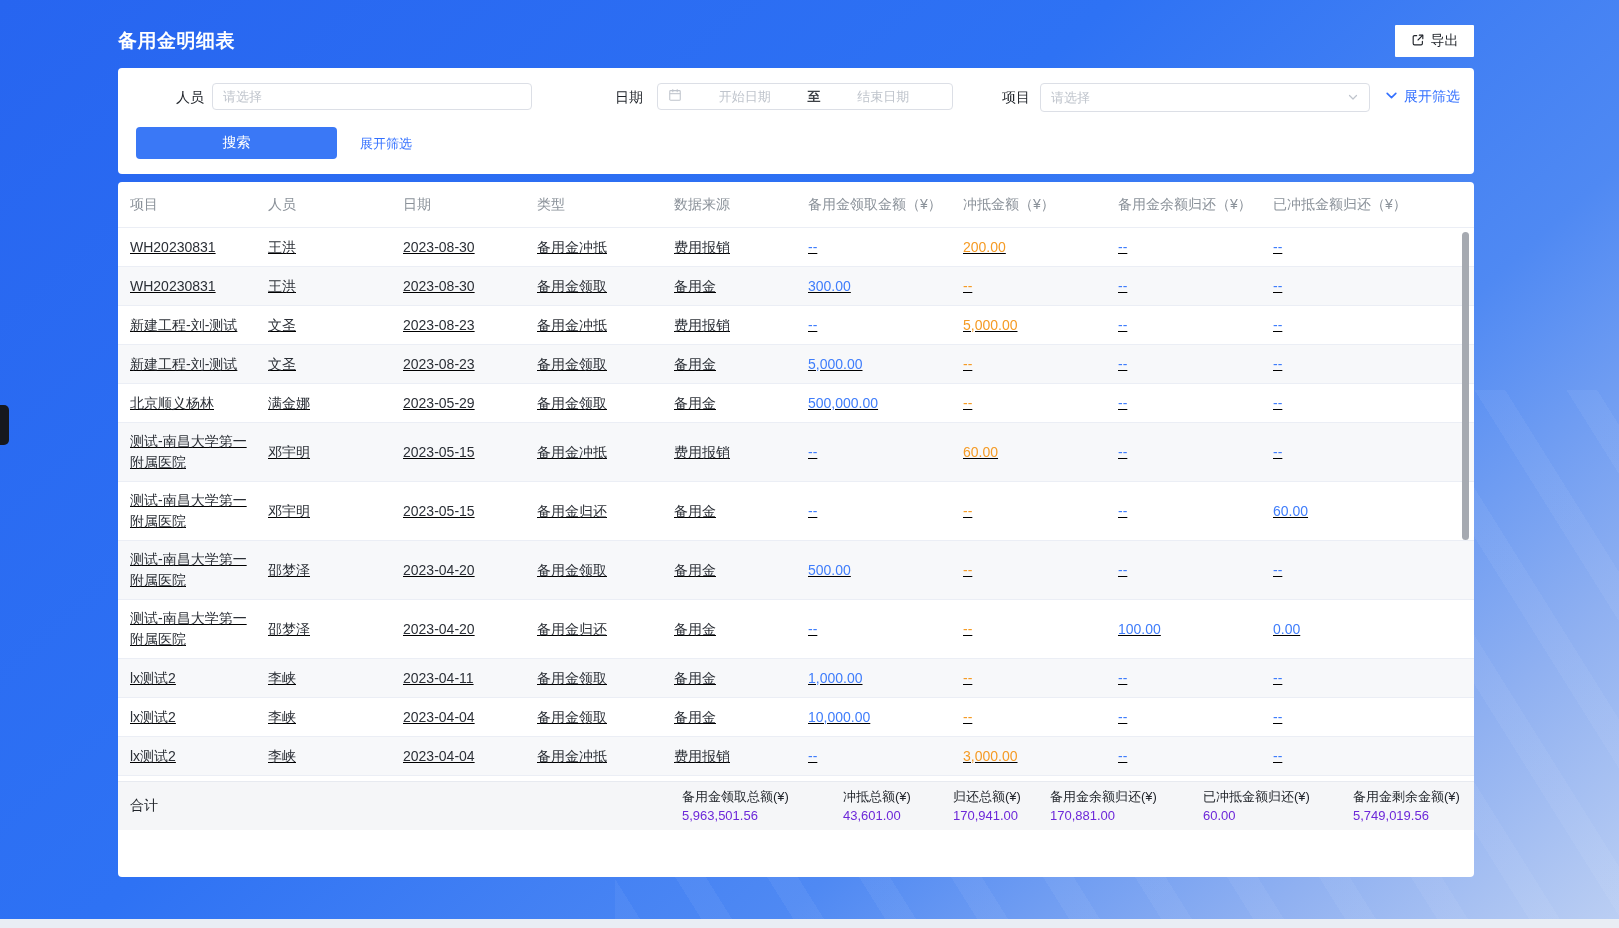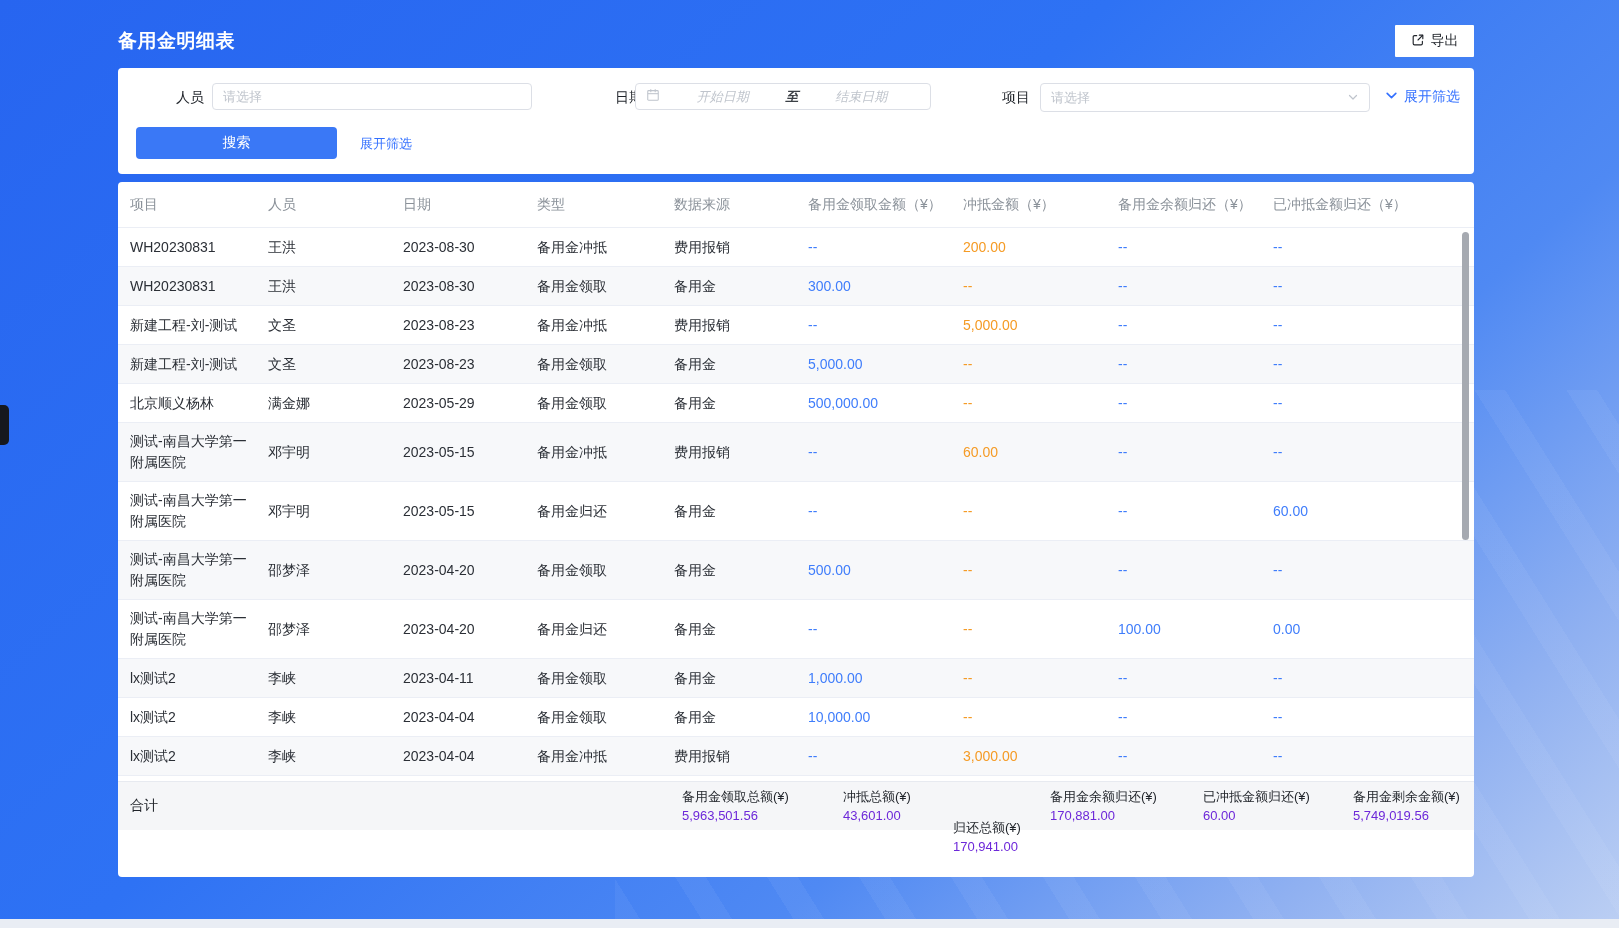--- a/index.html
+++ b/index.html
@@ -17,38 +17,38 @@
   .page-title { color:#fff; font-size:19px; font-weight:bold; letter-spacing:.5px; }
   .export-btn { width:79px; height:32px; background:#fff; border:none; border-radius:1px;
     display:flex; align-items:center; justify-content:center; gap:6px; font-size:14px; color:#1f2329; cursor:pointer; }
 
   .panel { background:#fff; border-radius:4px; }
   .filter-panel { margin-top:11px; height:106px; position:relative; }
   .f-label { position:absolute; top:21px; font-size:14px; color:#1f2329; line-height:16px; }
   .f-input { position:absolute; top:15px; height:27px; border:1px solid #dcdfe6; border-radius:4px;
     background:#fff; font-size:13px; color:#606266; padding:0 10px; width:320px; }
   .f-input::placeholder { color:#bfc4cc; }
-  .date-range { position:absolute; top:15px; left:517px; width:296px; height:27px; border:1px solid #dcdfe6;
-    border-radius:4px; display:flex; align-items:center; padding:12px 10px; gap:4px; cursor:text; background:#fff;font-style:italic; }
+  .date-range { position:absolute; top:15px; left:539px; width:296px; height:27px; border:1px solid #dcdfe6;
+    border-radius:4px; display:flex; align-items:center; padding:12px 10px; gap:4px; cursor:text; background:#fff; }
   .ph { color:#bfc4cc; font-size:13px; flex:1; text-align:center; }
   .date-sep { color:#3c4046; font-size:13px; font-weight:bold; }
   .select { position:absolute; top:15px; left:922px; width:330px; height:29px; border:1px solid #dcdfe6;
     border-radius:4px; display:flex; align-items:center; padding:0 10px; cursor:pointer; background:#fff; }
   .select .ph { text-align:left; }
   .expand-link { position:absolute; top:20px; left:1267px; display:flex; align-items:center; gap:6px;
     color:#3370ff; font-size:14px; cursor:pointer; }
   .search-btn { position:absolute; left:18px; top:59px; width:201px; height:32px; background:#3a78f6;
     color:#fff; border:none; border-radius:4px; font-size:14px; cursor:pointer; }
   .clear-link { position:absolute; left:242px; top:67px; color:#3370ff; font-size:13px; cursor:pointer; }
 
   .table-panel { margin-top:8px; height:695px; position:relative; overflow:hidden; }
   .t-grid { display:grid; grid-template-columns:138px 135px 134px 137px 134px 155px 155px 155px auto; padding-left:12px; }
   .t-head { height:46px; align-items:center; border-bottom:1px solid #ebeef5; }
   .th { font-size:14px; color:#8a9199; font-weight:500; padding-right:8px; }
-  .t-body { height:553px; overflow:hidden; }
+  .t-body { height:553px; overflow:hidden;text-decoration:underline; }
   .t-row { min-height:39px; align-items:center; border-bottom:1px solid #ebeef5; }
   .t-row.striped { background:#f7f8fa; }
   .t-cell { font-size:14px; color:#2b2f36; line-height:21px; padding:8px 8px 8px 0; }
   .c-blue { color:#3f7dfb; } .c-orange { color:#f59b25; }
 
   .summary-bar { position:absolute; left:0; right:0; top:599px; height:49px; background:#f5f6f8; border-top:1px solid #e7eaf0; }
   .sum-total { position:absolute; left:12px; top:15px; font-size:14px; color:#1f2329; }
   .sum-item { position:absolute; top:6px; }
   .sum-label { font-size:13px; color:#1f2329; display:block; line-height:18px; }
   .sum-value { font-size:13px; color:#6d28d9; display:block; line-height:18px; margin-top:1px; }
@@ -281,21 +281,21 @@
       <span class="sum-total">合计</span>
       <div id="summary-items">
           <div class="sum-item" style="left: 564px;">
             <span class="sum-label">备用金领取总额(¥)</span>
             <span class="sum-value">5,963,501.56</span>
           </div>
           <div class="sum-item" style="left: 725px;">
             <span class="sum-label">冲抵总额(¥)</span>
             <span class="sum-value">43,601.00</span>
           </div>
-          <div class="sum-item" style="left: 835px; margin-top: 31px;">
+          <div class="sum-item" style="left: 835px;">
             <span class="sum-label">归还总额(¥)</span>
             <span class="sum-value">170,941.00</span>
           </div>
           <div class="sum-item" style="left: 932px;">
             <span class="sum-label">备用金余额归还(¥)</span>
             <span class="sum-value">170,881.00</span>
           </div>
           <div class="sum-item" style="left: 1085px;">
             <span class="sum-label">已冲抵金额归还(¥)</span>
             <span class="sum-value">60.00</span>

